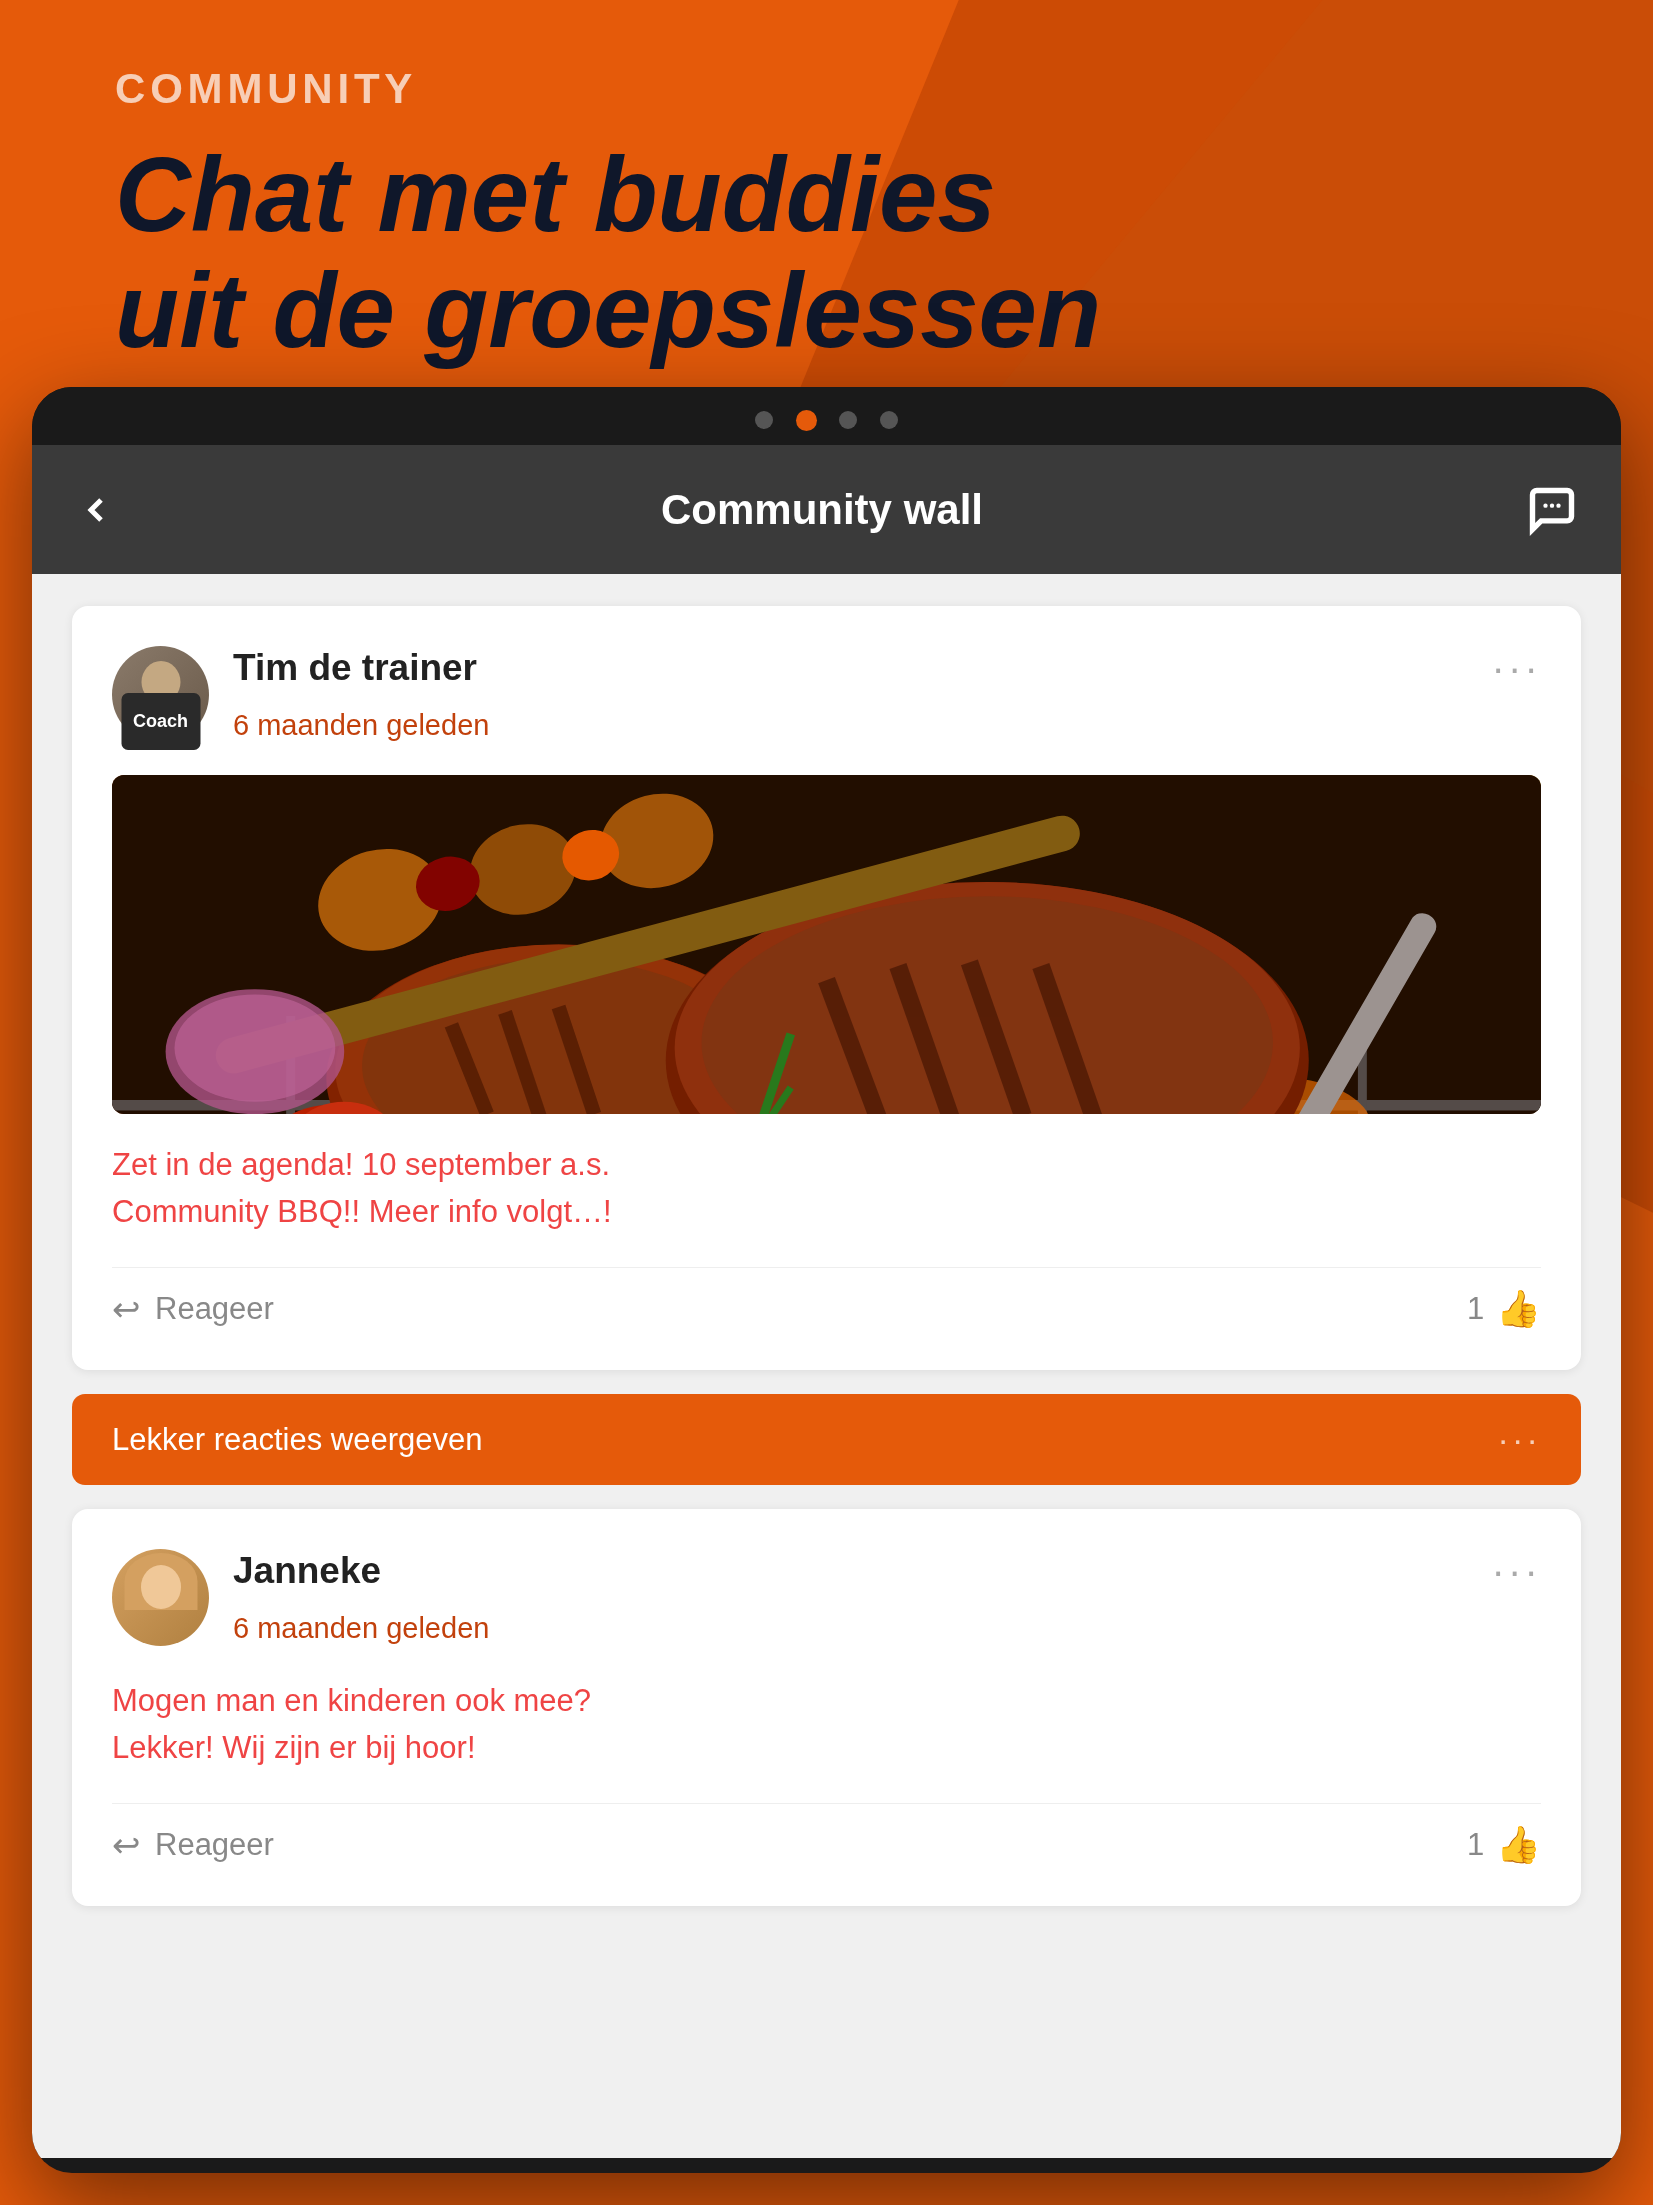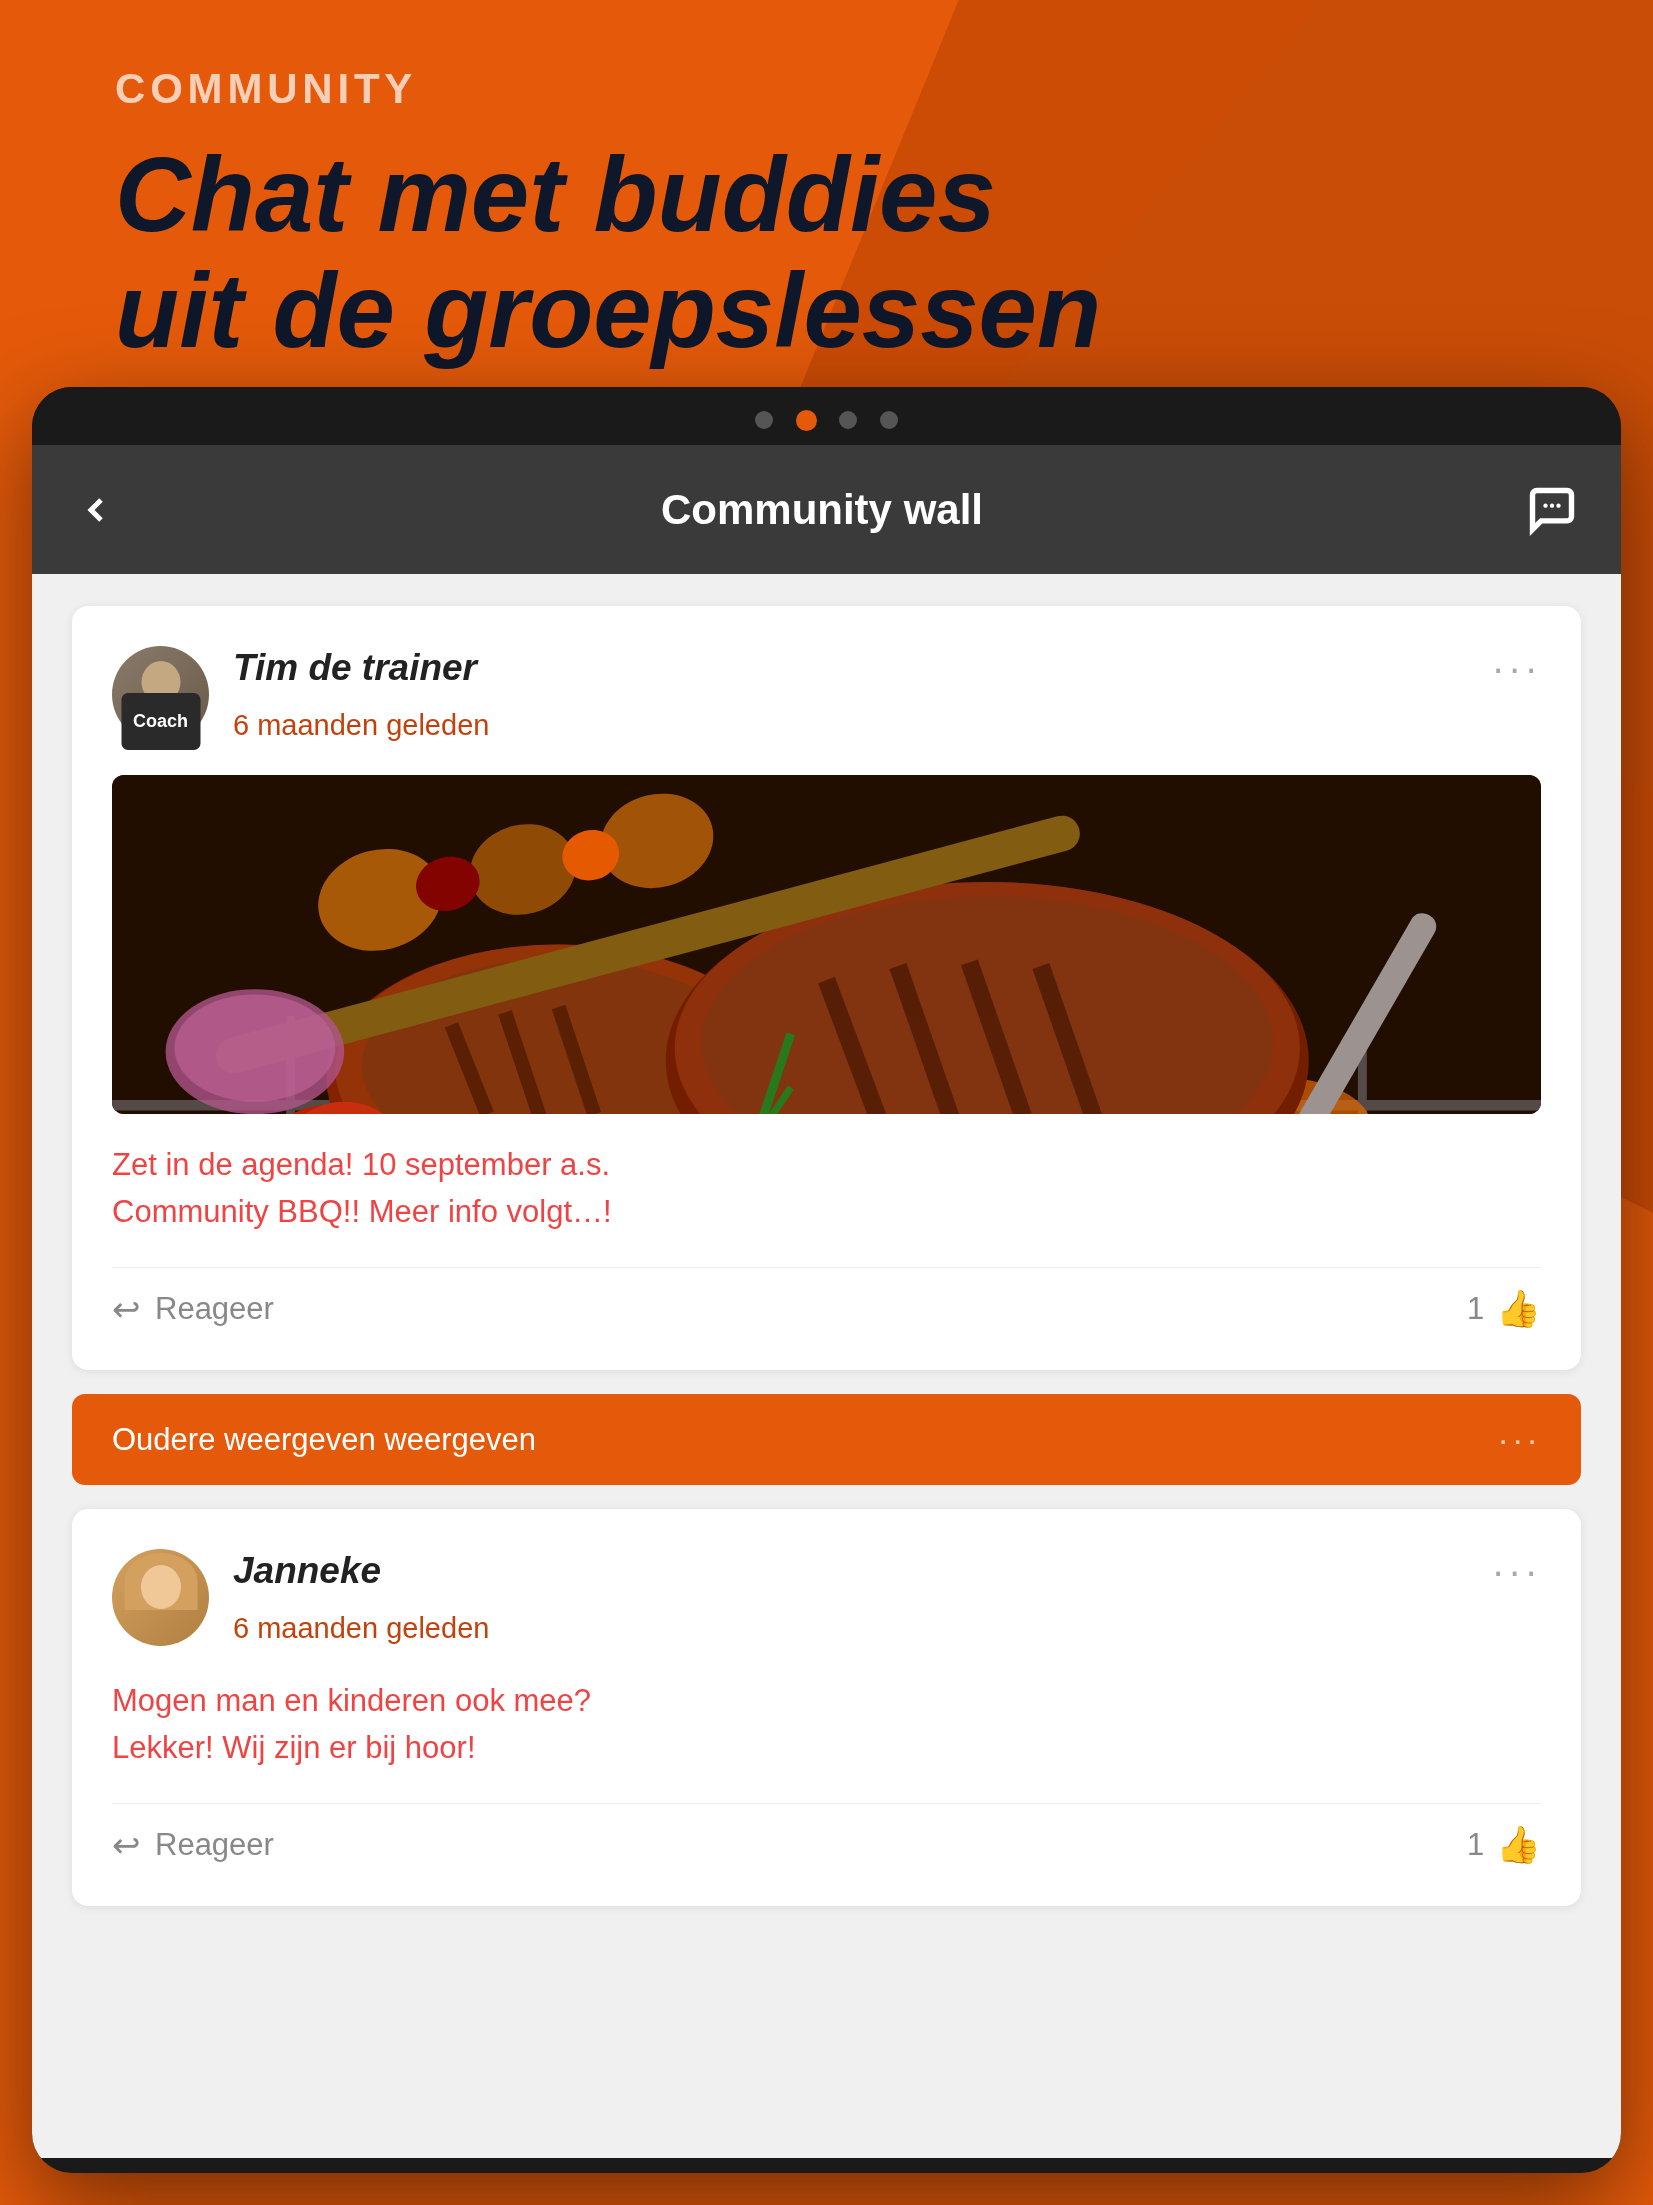--- a/index.html
+++ b/index.html
@@ -273,21 +273,20 @@
       height: 44px;
       background: #f0c898;
       border-radius: 50%;
     }
 
     .author-name {
       font-size: 37px;
       font-weight: 700;
       color: #222222;
       margin-bottom: 6.5px;
-      font-style: italic;
     }
 
     .author-time {
       font-size: 29px;
       color: #c2410c;
       margin-top: 20px;
     }
 
     .post-menu-icon {
       color: #aaaaaa;
@@ -512,21 +511,21 @@
             <span>Reageer</span>
           </div>
           <div class="like-area">
             <span class="like-count">1</span>
             <span class="like-icon">👍</span>
           </div>
         </div>
       </div>
 
       <div class="older-reactions-bar">
-        <span class="older-reactions-text">Oudere weergeven weergeven</span>
+        <span class="older-reactions-text">Lekker reacties weergeven</span>
         <span class="older-reactions-dots">···</span>
       </div>
 
       <div class="post-card">
         <div class="post-header">
           <div class="post-author-info">
             <div class="author-avatar-wrapper">
               <div class="author-avatar avatar-janneke"></div>
             </div>
             <div>

